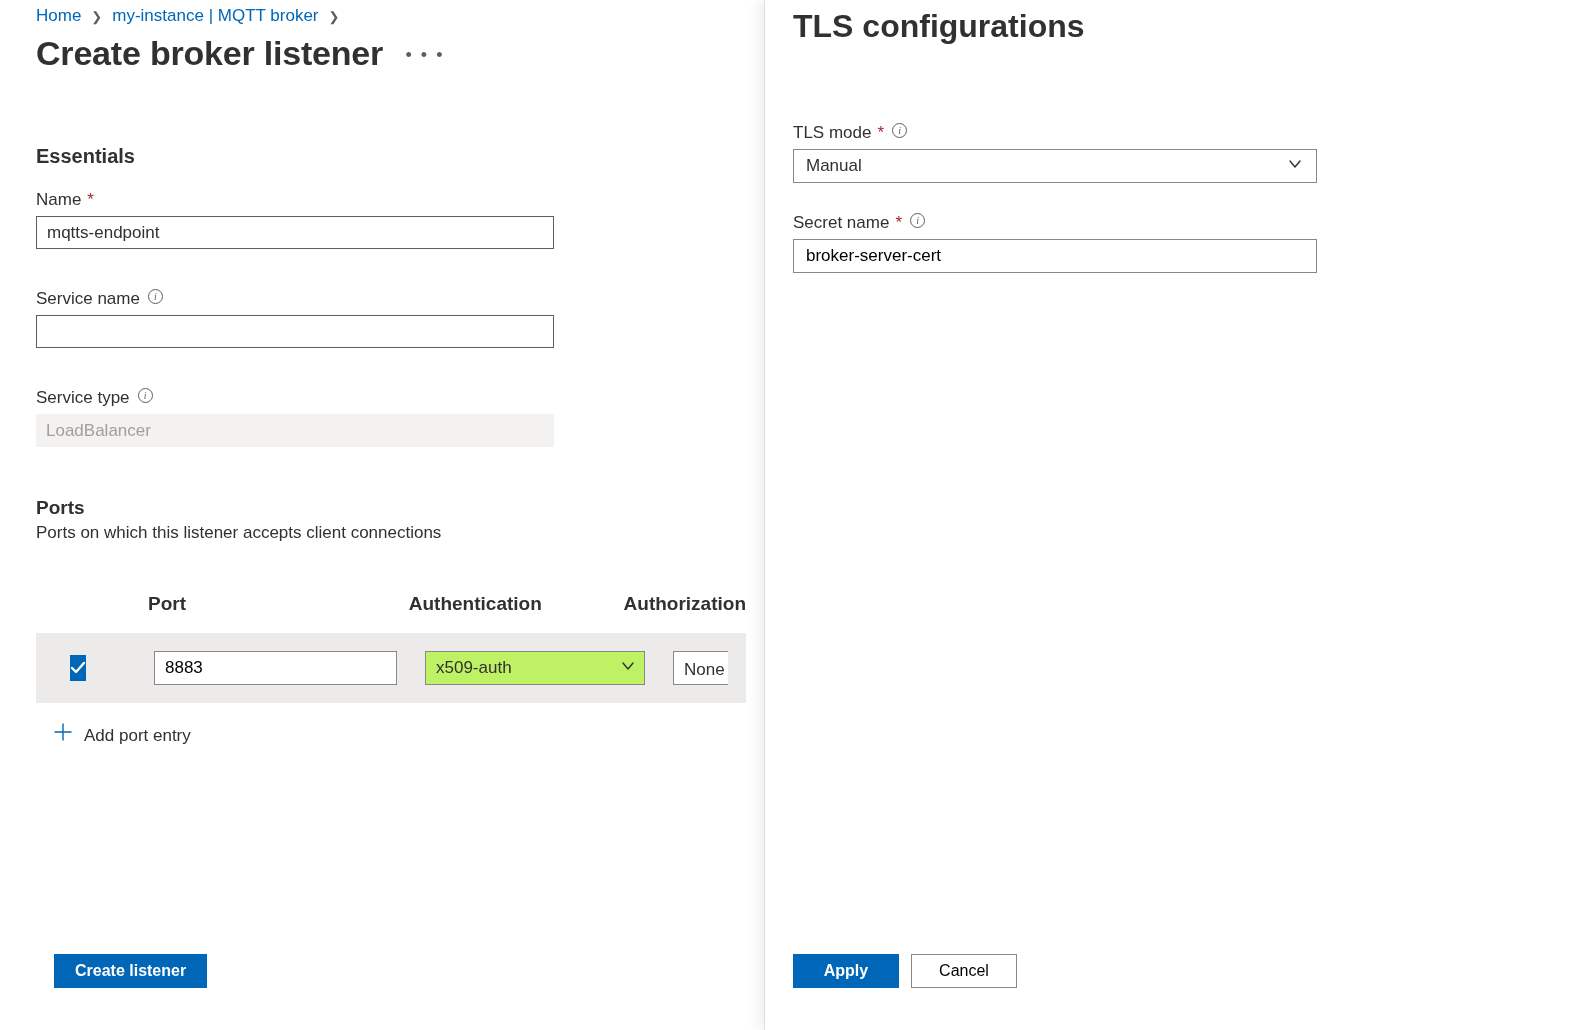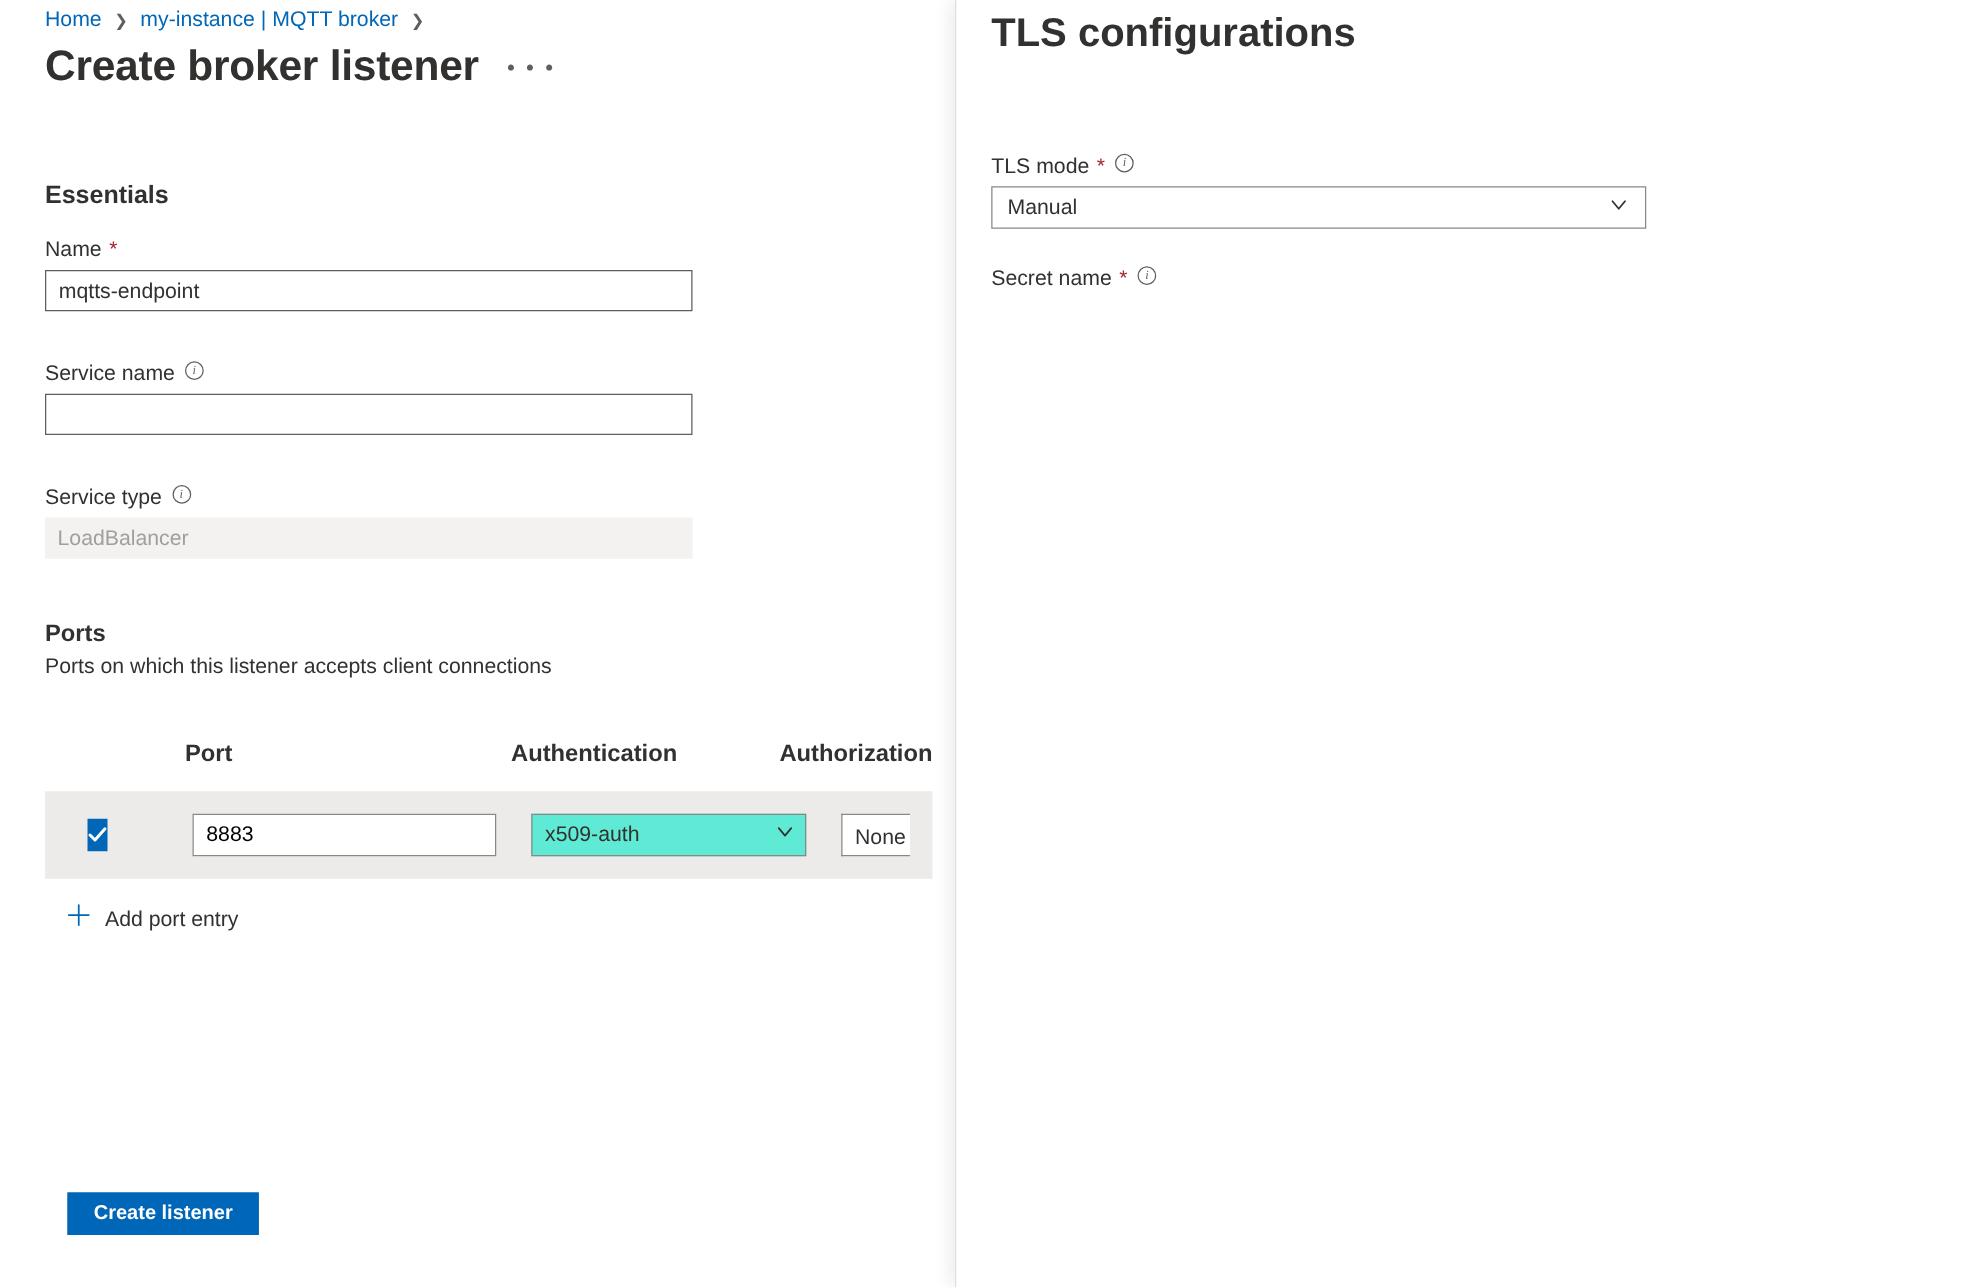--- a/index.html
+++ b/index.html
@@ -158,21 +158,21 @@
       margin-right: 28px;
     }
     .select-wrap {
       position: relative;
       margin-right: 28px;
     }
     .select-box {
       width: 220px;
       height: 34px;
       border: 1px solid #8a8886;
-      background: #5eead4;
+      background: #bef264;
       padding: 4px 30px 4px 10px;
       font-size: 17px;
       display: flex;
       align-items: center;
     }
     .select-chev {
       position: absolute;
       right: 10px;
       top: 50%;
       transform: translateY(-50%);
@@ -372,15 +372,20 @@
       </span>
     </div>
   </div>
 
   <div class="side-field-group">
     <div class="field-label">
       <span>Secret name</span>
         <span class="req">*</span>
       <span class="info-icon">i</span>
     </div>
+    <input class="side-input" type="text" value="broker-server-cert" style="">
   </div>
 
+  <div class="footer-side">
+    <button class="btn primary" style="width:106px;">Apply</button>
+    <button class="btn" style="width:106px;">Cancel</button>
+  </div>
 </div>
 
 </body></html>

